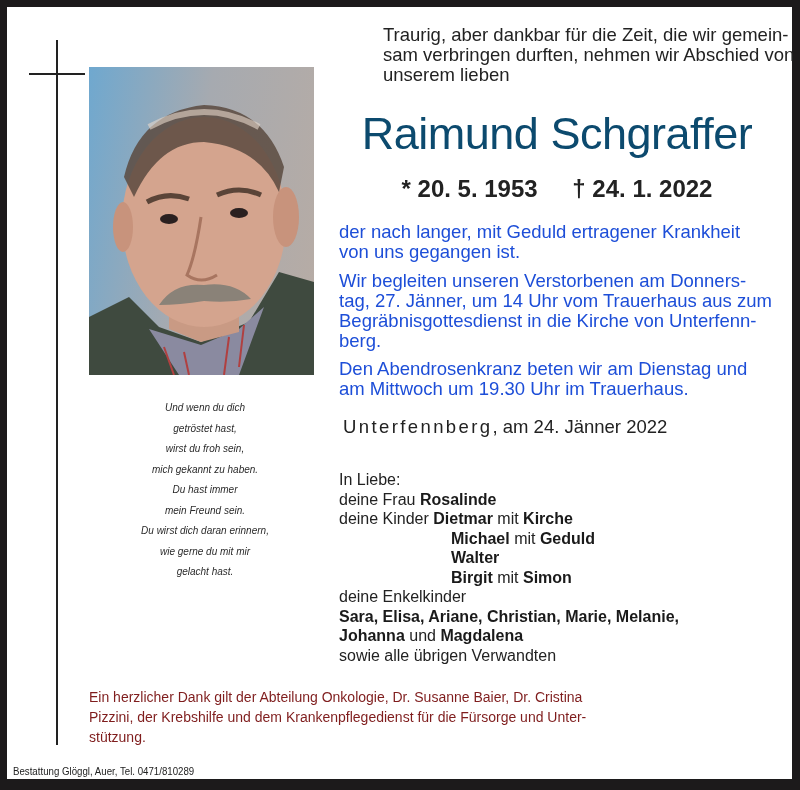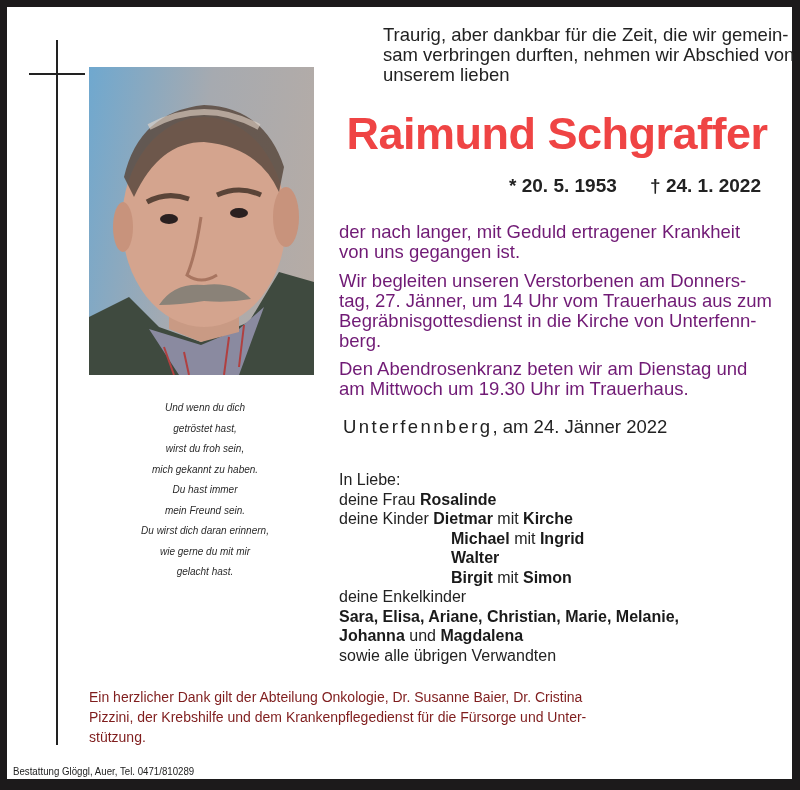--- a/index.html
+++ b/index.html
@@ -20,30 +20,30 @@
   .poem {
     position: absolute; left: 90px; top: 398px; width: 230px; text-align: center;
     font-style: italic; font-size: 10px; line-height: 20.5px; color: #2a2a2a;
   }
   .intro {
     position: absolute; left: 339px; top: 25px; width: 436px;
     font-size: 18.5px; line-height: 20px; color: #222; text-align: justify;
   }
   .name {
     position: absolute; left: 339px; top: 108px; width: 436px; text-align: center;
-    font-size: 45px; font-weight: bold; letter-spacing: -0.5px; color: #ef4444;
+    font-size: 45px; font-weight: normal; letter-spacing: -0.5px; color: #0c4a6e;
   }
   .dates {
-    position: absolute; left: 339px; top: 175px; width: 436px; text-align: right;
-    font-size: 19px; font-weight: bold; color: #222;
+    position: absolute; left: 339px; top: 175px; width: 436px; text-align: center;
+    font-size: 24px; font-weight: bold; color: #222;
   }
   .dates span { margin: 0 14px; }
   .para {
     position: absolute; left: 339px; width: 436px; font-size: 18.5px; line-height: 20px;
-    color: #701a75; text-align: justify;
+    color: #1d4ed8; text-align: justify;
   }
   .place {
     position: absolute; left: 339px; top: 416px; font-size: 18.5px; color: #222;
   }
   .place .spaced { letter-spacing: 2.4px; }
   .family {
     position: absolute; left: 339px; top: 470px; width: 440px; font-size: 16px; line-height: 19.5px; color: #222;
   }
   .family b { font-weight: bold; color: #1a1a1a; }
   .family .indent { padding-left: 112px; }
@@ -137,21 +137,21 @@
   </div>
 
   <div class="place" style="left:336px; top:409px;">
     <span class="spaced">Unterfennberg</span><span>, am 24. Jänner 2022</span>
   </div>
 
   <div class="family" style="left:332px; top:463px;">
     <div>In Liebe:</div>
     <div><span>deine Frau </span><b>Rosalinde</b></div>
     <div><span>deine Kinder </span><b>Dietmar</b><span> mit </span><b>Kirche</b></div>
-    <div class="indent"><b>Michael</b><span> mit </span><b>Ingrid</b></div>
+    <div class="indent"><b>Michael</b><span> mit </span><b>Geduld</b></div>
     <div class="indent"><b>Walter</b></div>
     <div class="indent"><b>Birgit</b><span> mit </span><b>Simon</b></div>
     <div>deine Enkelkinder</div>
     <div><b>Sara, Elisa, Ariane, Christian, Marie, Melanie,</b></div>
     <div><b>Johanna</b><span> und </span><b>Magdalena</b></div>
     <div>sowie alle übrigen Verwandten</div>
   </div>
 
   <div class="thanks" style="left:82px; top:680px;">
     <div>Ein herzlicher Dank gilt der Abteilung Onkologie, Dr. Susanne Baier, Dr. Cristina</div>

